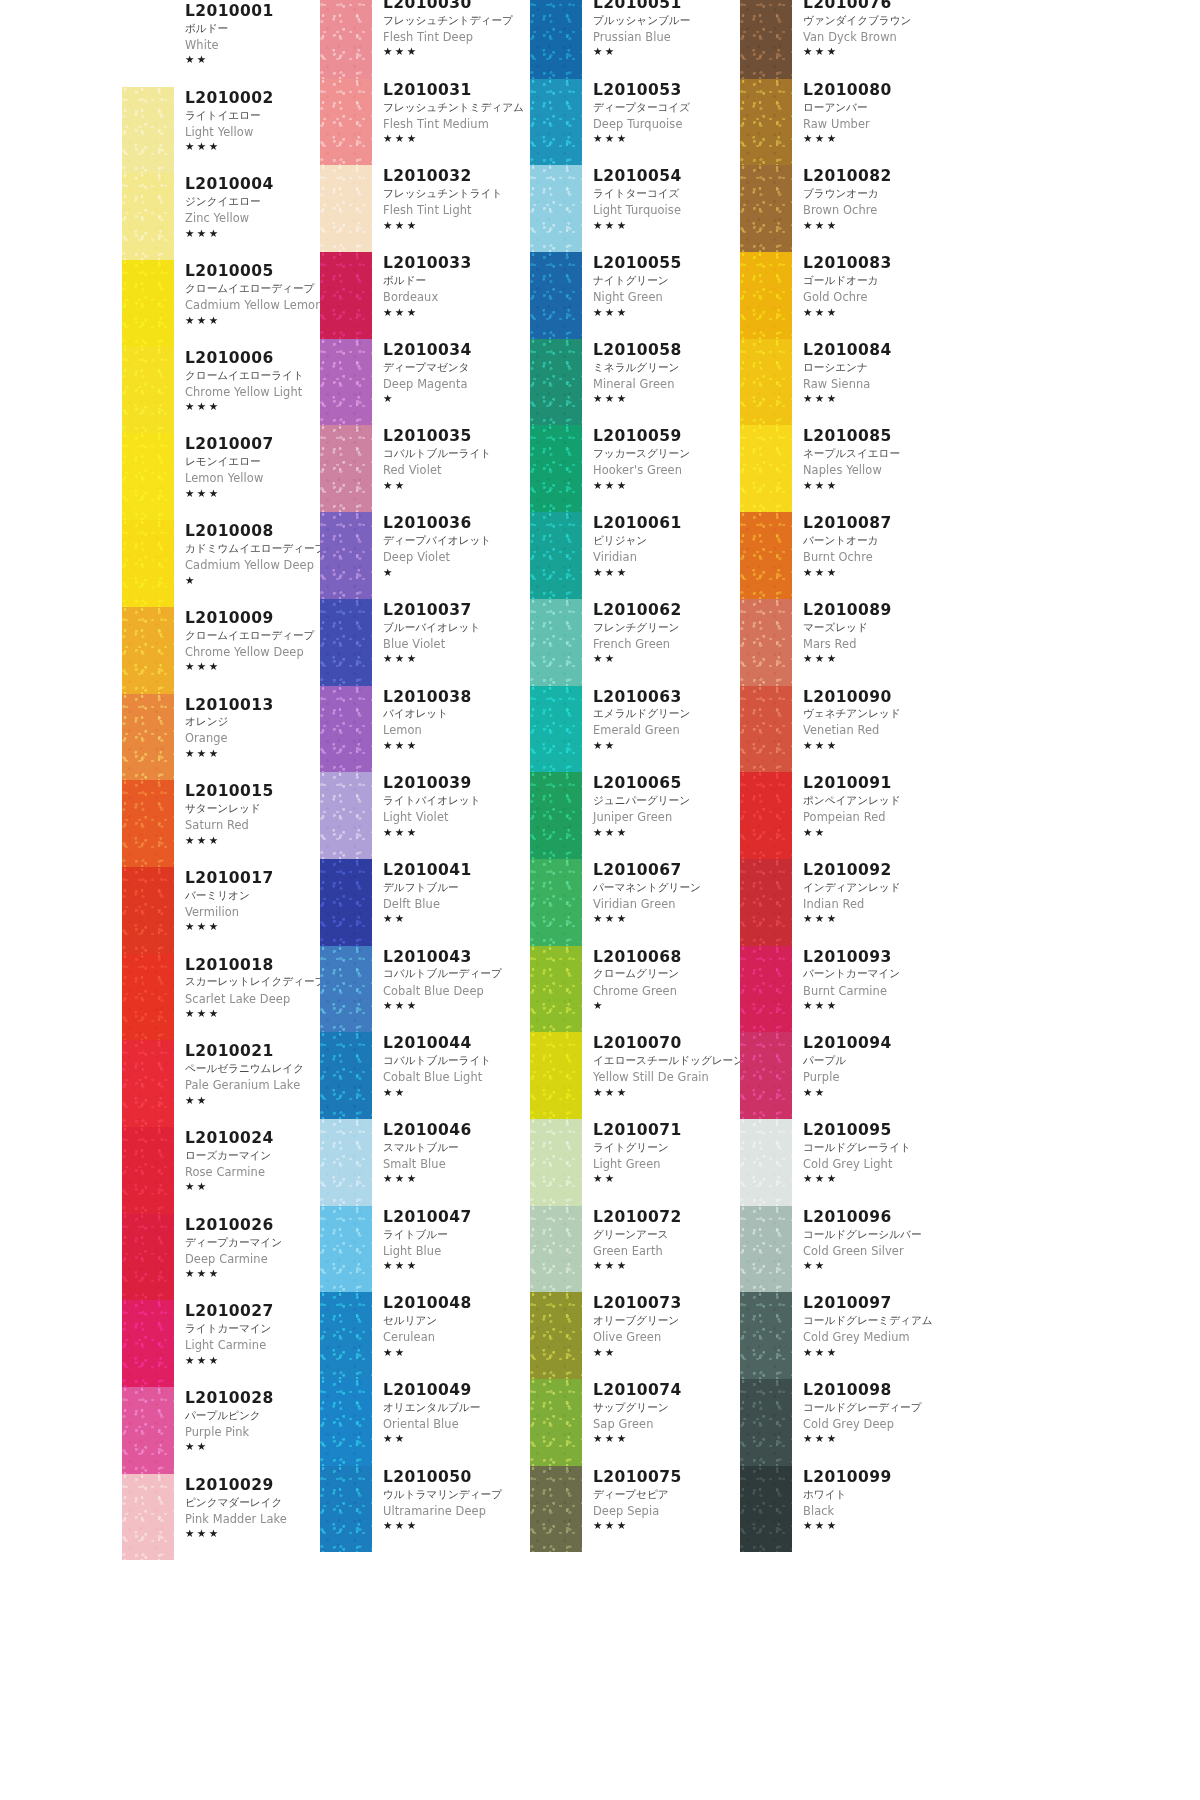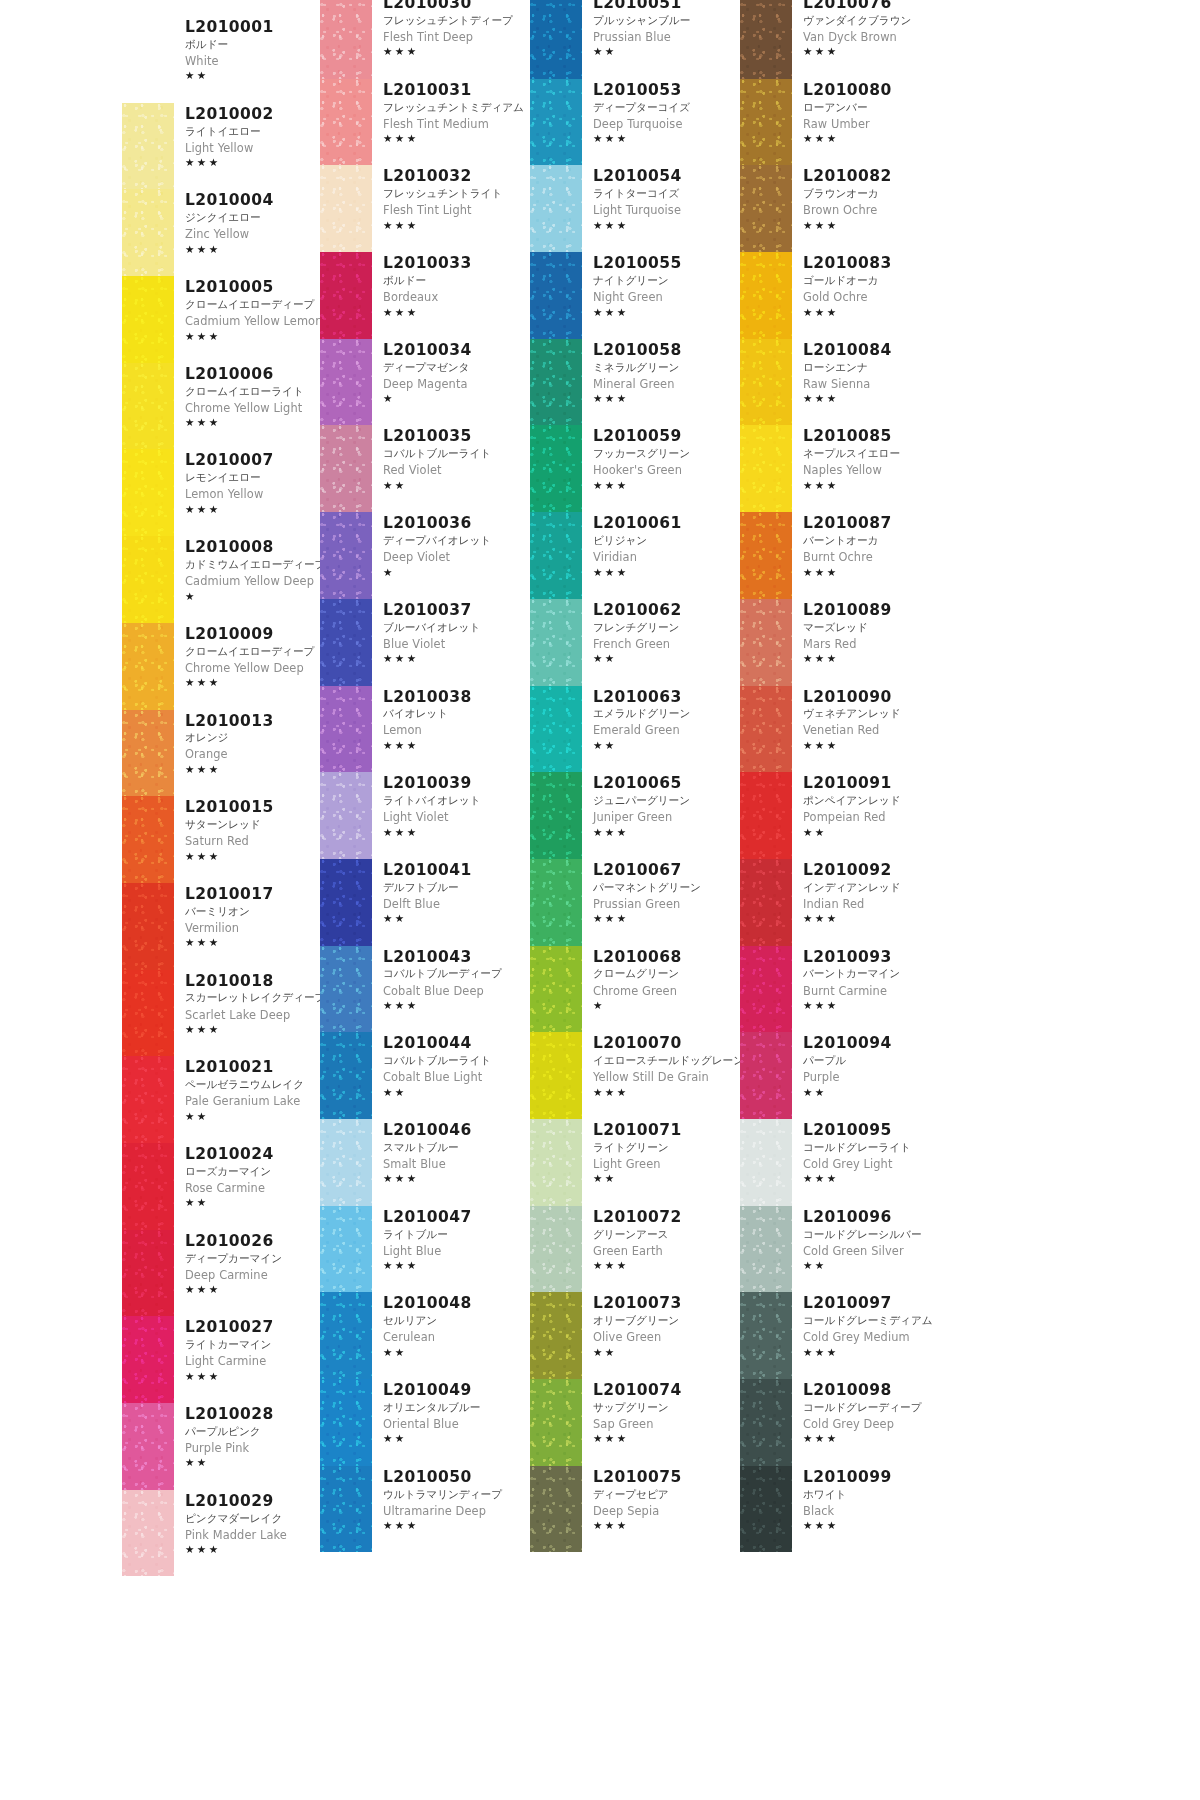--- a/index.html
+++ b/index.html
@@ -94,21 +94,21 @@
     font-size: 10.5px;
     color: #1c1c1c;
     line-height: 1.25;
     letter-spacing: 2.4px;
   }
 </style>
 </head>
 <body>
 
 <div class="chart" id="chart">
-    <div class="column" style="margin-top: 16px; padding-left: 12px;">
+    <div class="column" style="margin-top: 0px; padding-left: 12px;">
       <div class="swatch-row">
         <div class="swatch empty"></div>
         <div class="info">
           <div class="code">L2010001</div>
           <div class="jp">ボルドー</div>
           <div class="en">White</div>
           <div class="stars">★★</div>
         </div>
       </div>
       <div class="swatch-row">
@@ -702,21 +702,21 @@
       </div>
       <div class="swatch-row">
         <div class="swatch">
           <div class="swatch-inner" style="background: rgb(61, 176, 96);">
             <div class="tex"></div>
           </div>
         </div>
         <div class="info">
           <div class="code">L2010067</div>
           <div class="jp">パーマネントグリーン</div>
-          <div class="en">Prussian Green</div>
+          <div class="en">Viridian Green</div>
           <div class="stars">★★★</div>
         </div>
       </div>
       <div class="swatch-row">
         <div class="swatch">
           <div class="swatch-inner" style="background: rgb(141, 189, 43);">
             <div class="tex"></div>
           </div>
         </div>
         <div class="info">

